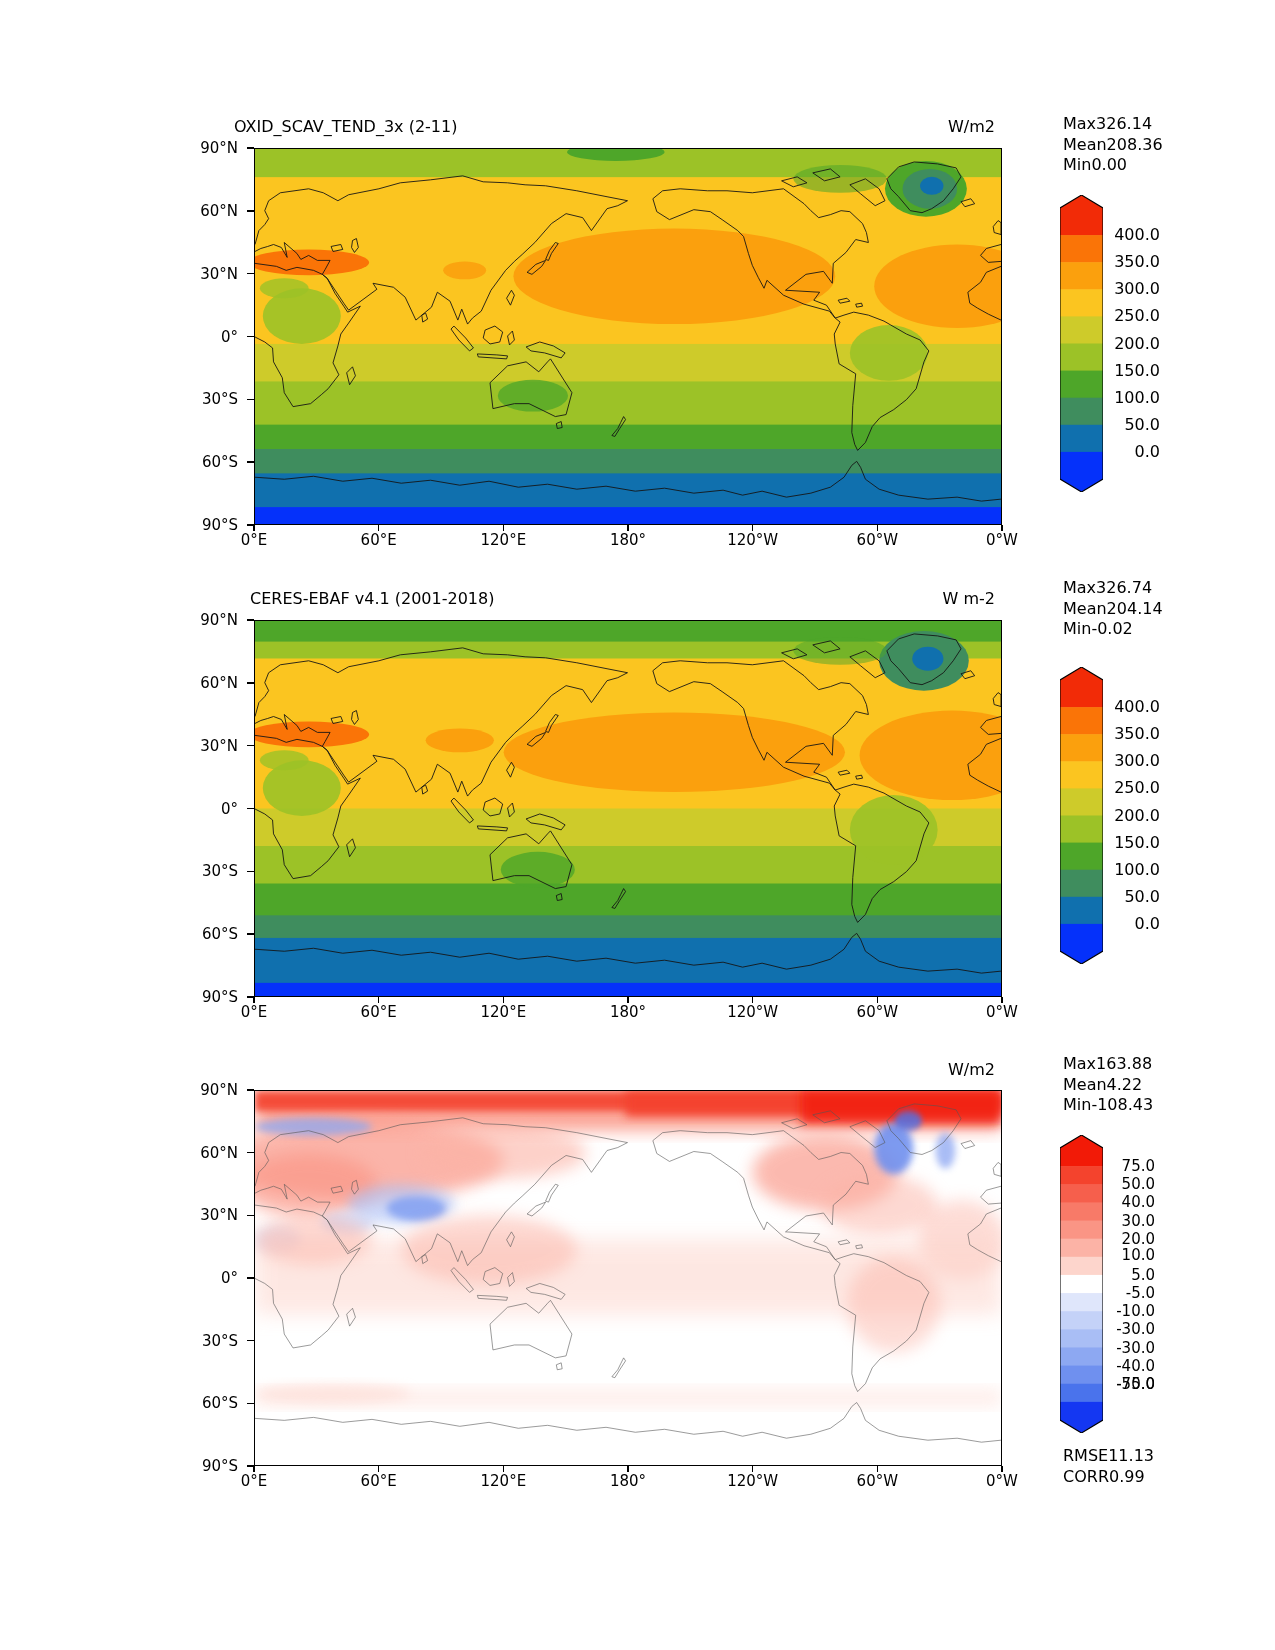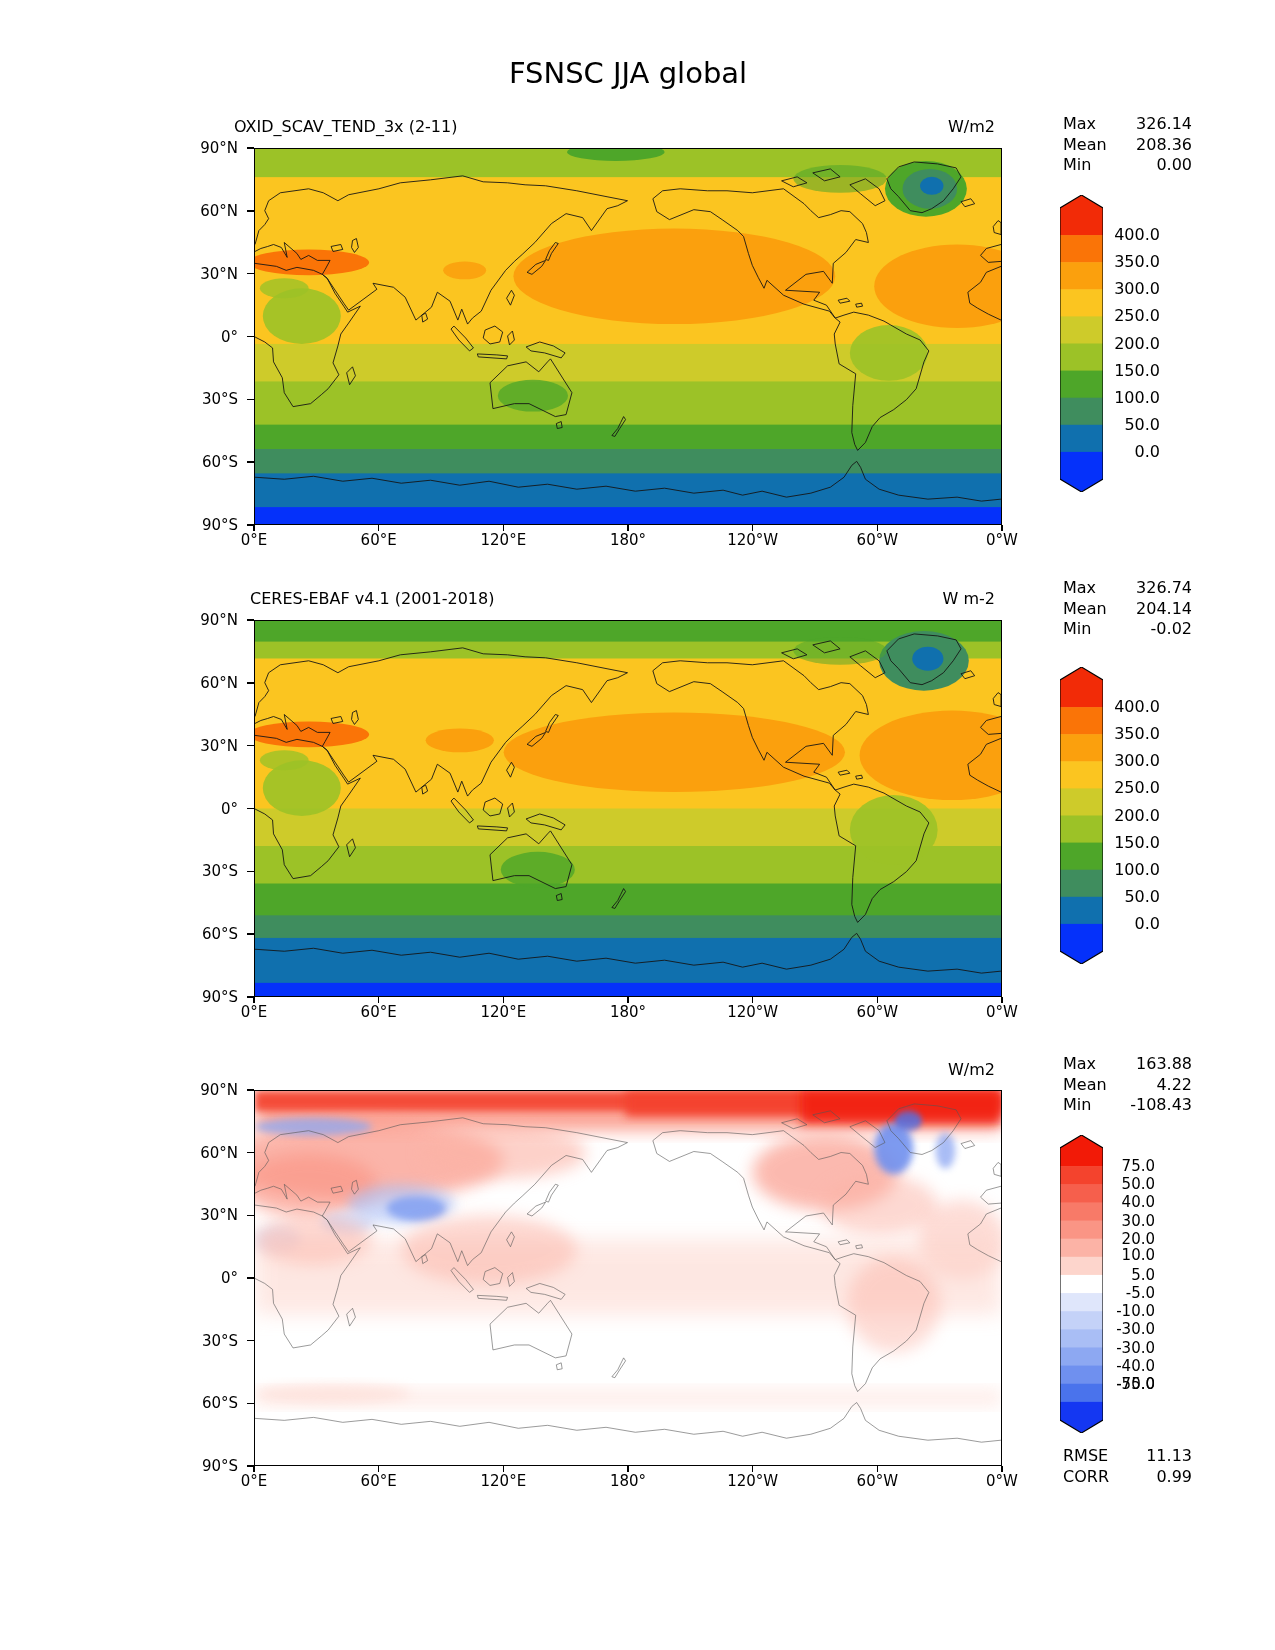--- a/index.html
+++ b/index.html
@@ -5,37 +5,36 @@
   html,body{margin:0;padding:0;background:#ffffff;}
   #fig{position:relative;width:1275px;height:1650px;background:#fff;
        font-family:"DejaVu Sans","Liberation Sans",sans-serif;color:#000;overflow:hidden;}
   .abs{position:absolute;}
   .fig-title{left:254px;width:748px;top:56px;text-align:center;font-size:29px;}
   .panel-title{font-size:16px;white-space:nowrap;}
   .panel-units{font-size:16px;white-space:nowrap;}
   .map{left:254px;width:748px;border:1.2px solid #000;box-sizing:border-box;background:#fff;}
   .map svg{display:block;}
   .stats{left:1063px;width:129px;font-size:16px;}
-  .stat-row{display:flex;justify-content:space-between;line-height:20.5px;}
+  .stat-row{display:flex;line-height:20.5px;}
   .metrics{left:1063px;width:129px;font-size:16px;}
   .cbar{left:1060px;}
   .cbar .cb-label{position:absolute;right:0;transform:translateY(-50%);line-height:1;white-space:nowrap;}
   .cb16 .cb-label{font-size:16px;}
   .cb15 .cb-label{font-size:15px;}
   .xticks{left:254px;width:748px;height:20px;font-size:15px;}
   .xticks span{position:absolute;transform:translateX(-50%);white-space:nowrap;}
   .yticks{left:140px;width:106px;font-size:15px;}
   .yticks span{position:absolute;right:8px;transform:translateY(-50%);white-space:nowrap;}
   .tick{position:absolute;background:#000;}
 </style>
 </head>
 <body>
 
 <div id="fig">
-  <div class="abs fig-title">FSNSC JJA global</div>
 
   <div class="abs panel-title" style="left:234px;top:117px">OXID_SCAV_TEND_3x (2-11)</div>
   <div class="abs panel-units" style="right:280px;top:117px">W/m2</div>
   <div class="abs stats" style="top:114px">
     <div class="stat-row">
         <span>Max</span>
         <span>326.14</span>
       </div>
     <div class="stat-row">
         <span>Mean</span>

